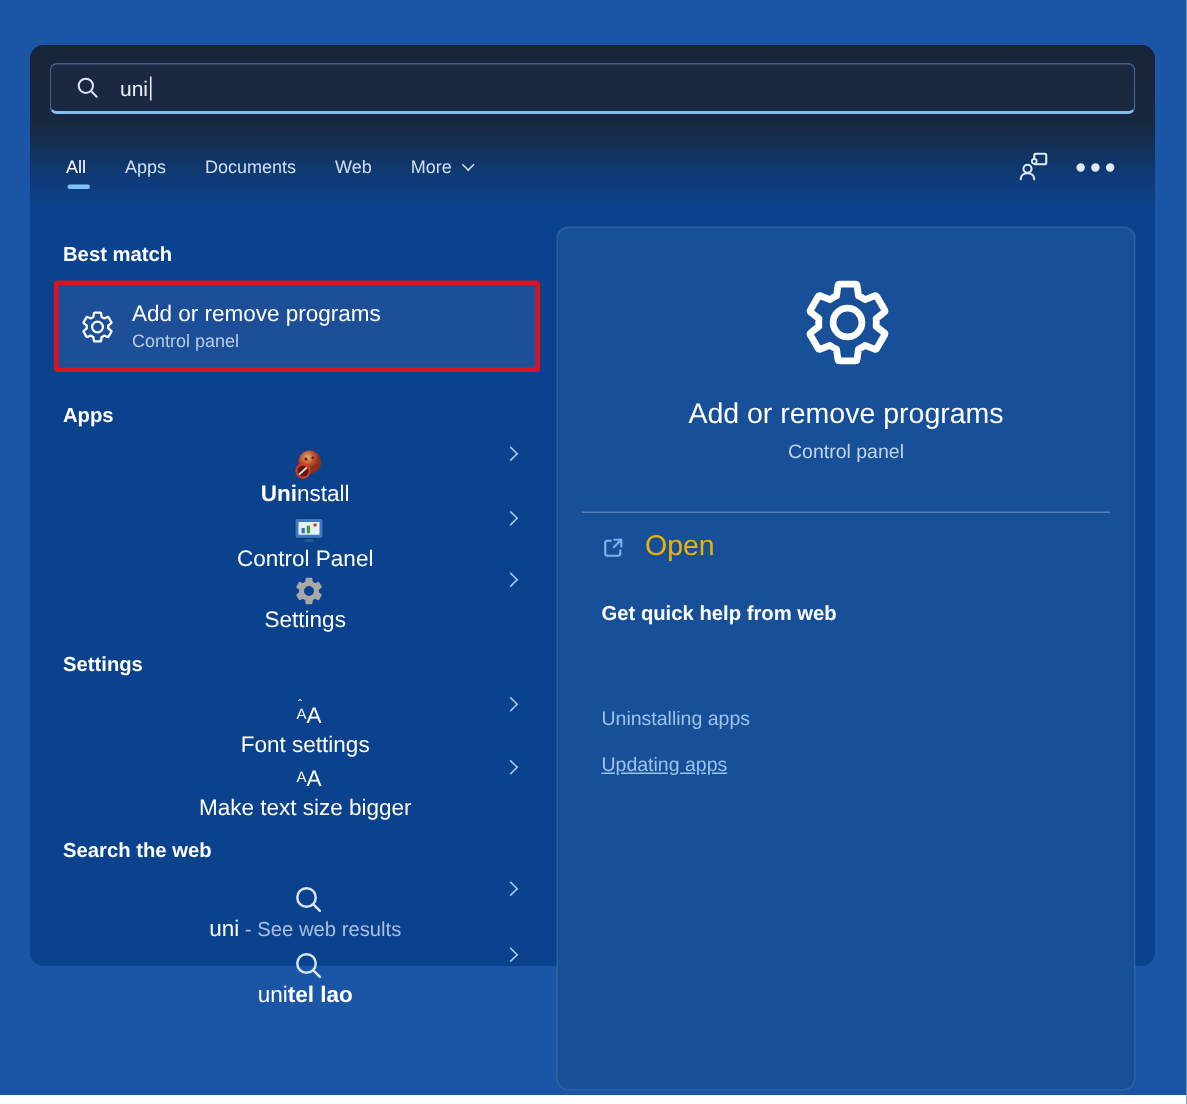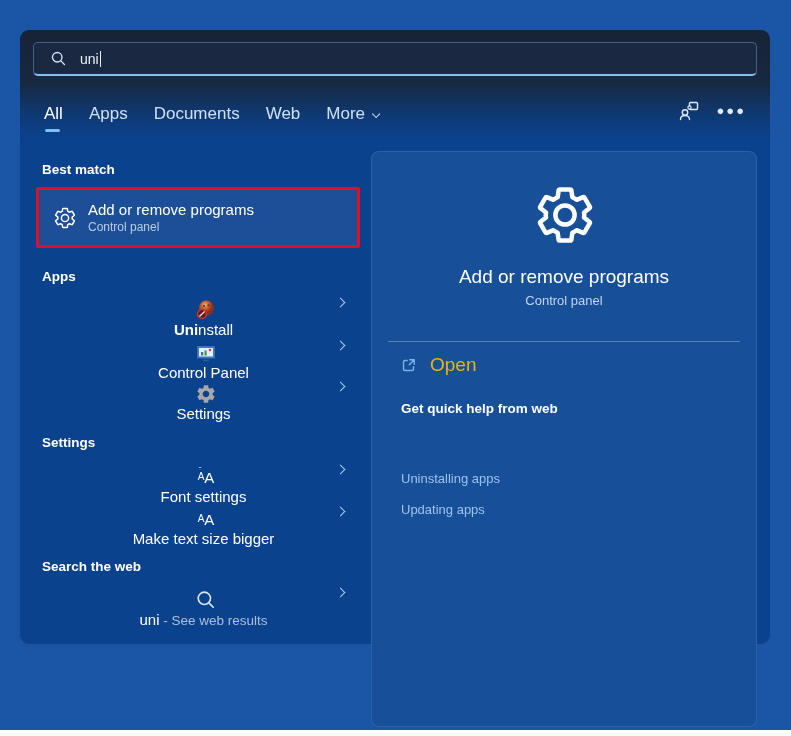--- a/index.html
+++ b/index.html
@@ -13,21 +13,21 @@
 
   
   .searchbox { position:absolute; left:13px; top:12px; width:724px; height:34px;
     background:#1a2941; border:1px solid #44608a; border-bottom:2px solid #86c0f2;
     border-radius:5px; display:flex; align-items:center; padding-left:16px; }
   .searchbox .q { color:#e9f1fb; font-size:14px; margin-left:13px; }
   .cursor { display:inline-block; width:1px; height:16px; background:#e9f1fb; vertical-align:middle; margin-left:1px; }
 
   
   .tabs { position:absolute; left:24px; top:74px; display:flex; gap:26px; align-items:center; }
-  .tab { position:relative; font-size:17px; color:#cfe0f4; cursor:default; padding-bottom:8px; }
+  .tab { position:relative; font-size:12px; color:#cfe0f4; cursor:default; padding-bottom:8px; }
   .tab.active { color:#ffffff; }
   .tab.active .underline { position:absolute; left:1px; bottom:0; width:15px; height:3.5px;
     border-radius:2px; background:#7fc0f8; }
   .chev-down { display:inline-block; width:6px; height:6px; border-right:1.5px solid #cfe0f4;
     border-bottom:1.5px solid #cfe0f4; transform:rotate(45deg) translateY(-3px); margin-left:6px; }
 
   .topicons { position:absolute; right:24px; top:70px; display:flex; gap:16px; align-items:center; }
   .dots { color:#dfeafa; font-size:13px; letter-spacing:2px; line-height:10px; }
 
   
@@ -186,39 +186,47 @@
 
     <div class="row" style="top:559px;">
       <svg class="ric" viewBox="0 0 20 20" width="18" height="18">
         <circle cx="8.5" cy="8.5" r="5.6" fill="none" stroke="#d7e5f6" stroke-width="1.5"></circle>
         <line x1="12.8" y1="12.8" x2="16.6" y2="16.6" stroke="#d7e5f6" stroke-width="1.5" stroke-linecap="round"></line>
       </svg>
       <span class="lbl"><span>uni</span><span class="dim"> - See web results</span></span>
       <span class="chev-right"></span>
     </div>
 
+    <div class="row" style="top:603px;">
+      <svg class="ric" viewBox="0 0 20 20" width="18" height="18">
+        <circle cx="8.5" cy="8.5" r="5.6" fill="none" stroke="#d7e5f6" stroke-width="1.5"></circle>
+        <line x1="12.8" y1="12.8" x2="16.6" y2="16.6" stroke="#d7e5f6" stroke-width="1.5" stroke-linecap="round"></line>
+      </svg>
+      <span class="lbl"><span>uni</span><span class="b">tel lao</span></span>
+      <span class="chev-right"></span>
+    </div>
 
 
     <div class="card">
       <svg class="biggear" width="64" height="64" viewBox="0 0 24 24">
         <path fill="none" stroke="#ffffff" stroke-width="1.7" stroke-linejoin="round" d="M19.14 12.94c.04-.3.06-.61.06-.94 0-.32-.02-.64-.07-.94l2.03-1.58c.18-.14.23-.41.12-.61l-1.92-3.32c-.12-.22-.37-.29-.59-.22l-2.39.96c-.5-.38-1.03-.7-1.62-.94l-.36-2.54c-.04-.24-.24-.41-.48-.41h-3.84c-.24 0-.43.17-.47.41l-.36 2.54c-.59.24-1.13.57-1.62.94l-2.39-.96c-.22-.08-.47 0-.59.22L2.74 8.87c-.12.21-.08.47.12.61l2.03 1.58c-.05.3-.09.63-.09.94s.02.64.07.94l-2.03 1.58c-.18.14-.23.41-.12.61l1.92 3.32c.12.22.37.29.59.22l2.39-.96c.5.38 1.03.7 1.62.94l.36 2.54c.05.24.24.41.48.41h3.84c.24 0 .44-.17.47-.41l.36-2.54c.59-.24 1.13-.56 1.62-.94l2.39.96c.22.08.47 0 .59-.22l1.92-3.32c.12-.22.07-.47-.12-.61l-2.01-1.58z M12 15.6c-1.98 0-3.6-1.62-3.6-3.6s1.62-3.6 3.6-3.6 3.6 1.62 3.6 3.6-1.62 3.6-3.6 3.6z"></path>
       </svg>
       <div class="ptitle">Add or remove programs</div>
       <div class="psub">Control panel</div>
       <div class="divider"></div>
 
       <div class="openrow">
         <svg width="17" height="17" viewBox="0 0 17 17">
           <path d="M7.2 3.5 H5 C4.2 3.5 3.5 4.2 3.5 5 V12 C3.5 12.8 4.2 13.5 5 13.5 H12 C12.8 13.5 13.5 12.8 13.5 12 V9.8" fill="none" stroke="#7ab4f0" stroke-width="1.4" stroke-linecap="round"></path>
           <path d="M9.7 2.8 h4.5 v4.5 M13.8 3.2 L9.2 7.8" fill="none" stroke="#7ab4f0" stroke-width="1.4" stroke-linecap="round" stroke-linejoin="round"></path>
         </svg>
         <span class="olbl">Open</span>
       </div>
 
       <div class="helph">Get quick help from web</div>
       <div class="clink" style="top:319px;">Uninstalling apps</div>
-      <div class="clink" style="top:350px;">Updating apps</div>
+      <div class="clink" style="top:350px;text-decoration:underline;">Updating apps</div>
     </div>
 
   </div>
 
   <div class="bottombar"></div>
 </div>
 
 </body></html>

